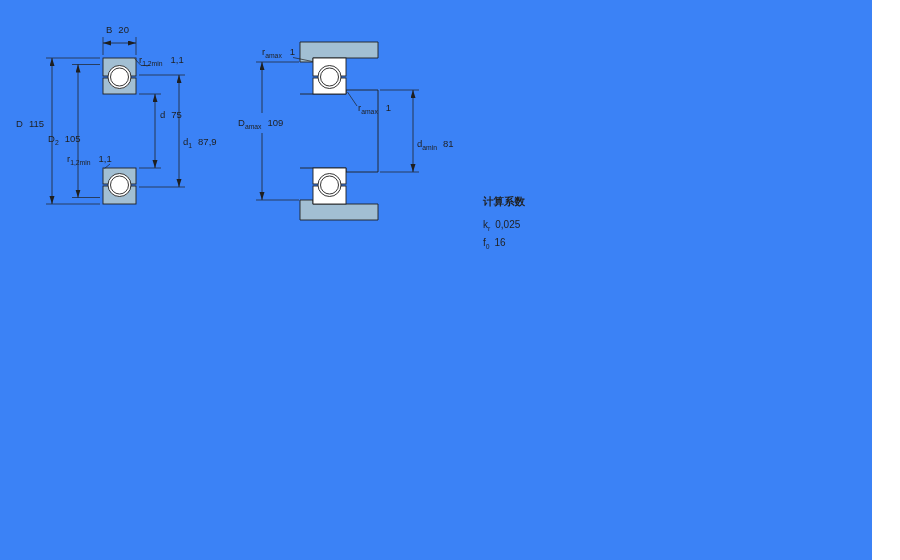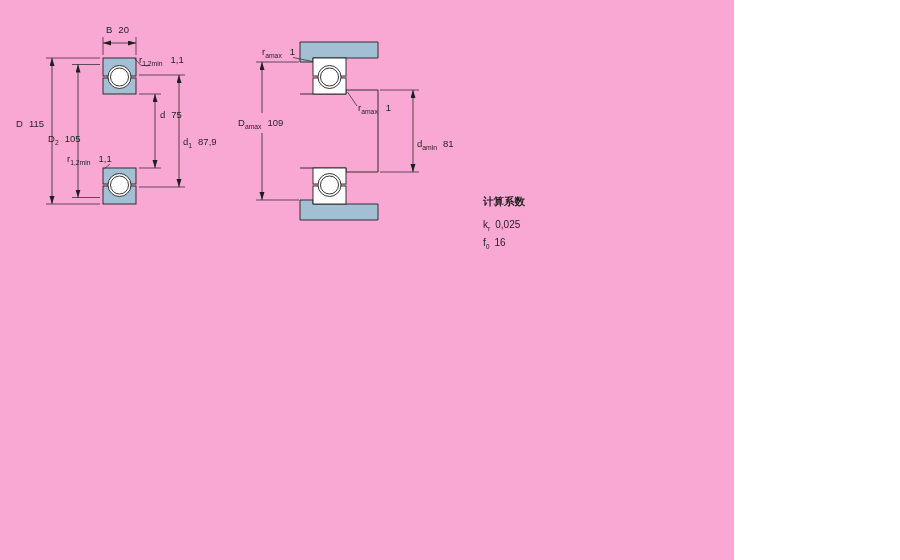--- a/index.html
+++ b/index.html
@@ -1,16 +1,16 @@
 <!DOCTYPE html>
 <html><head>
 <meta charset="utf-8">
 <style>
   html,body{margin:0;padding:0;background:#ffffff;}
-  #page{width:734px;height:560px;background:#f9a8d4;position:relative;overflow:hidden;}
+  #page{width:872px;height:560px;background:#3b82f6;position:relative;overflow:hidden;}
   svg{display:block;}
   svg text{font-family:"Liberation Sans","DejaVu Sans",sans-serif;font-size:9.5px;fill:#1f1f1f;}
   svg .sub{font-size:6.8px;}
   svg .factor{font-size:10px;}
   svg .factor-head{font-size:10.5px;font-weight:bold;}
   .outline{fill:none;stroke:#1f1f1f;stroke-width:0.9;}
   .ring{stroke:#1f1f1f;stroke-width:0.9;}
   .whitepart{fill:#ffffff;stroke:#1f1f1f;stroke-width:0.9;}
   .dimline{stroke:#1f1f1f;stroke-width:0.75;fill:none;}
   .extline{stroke:#1f1f1f;stroke-width:0.7;fill:none;}

